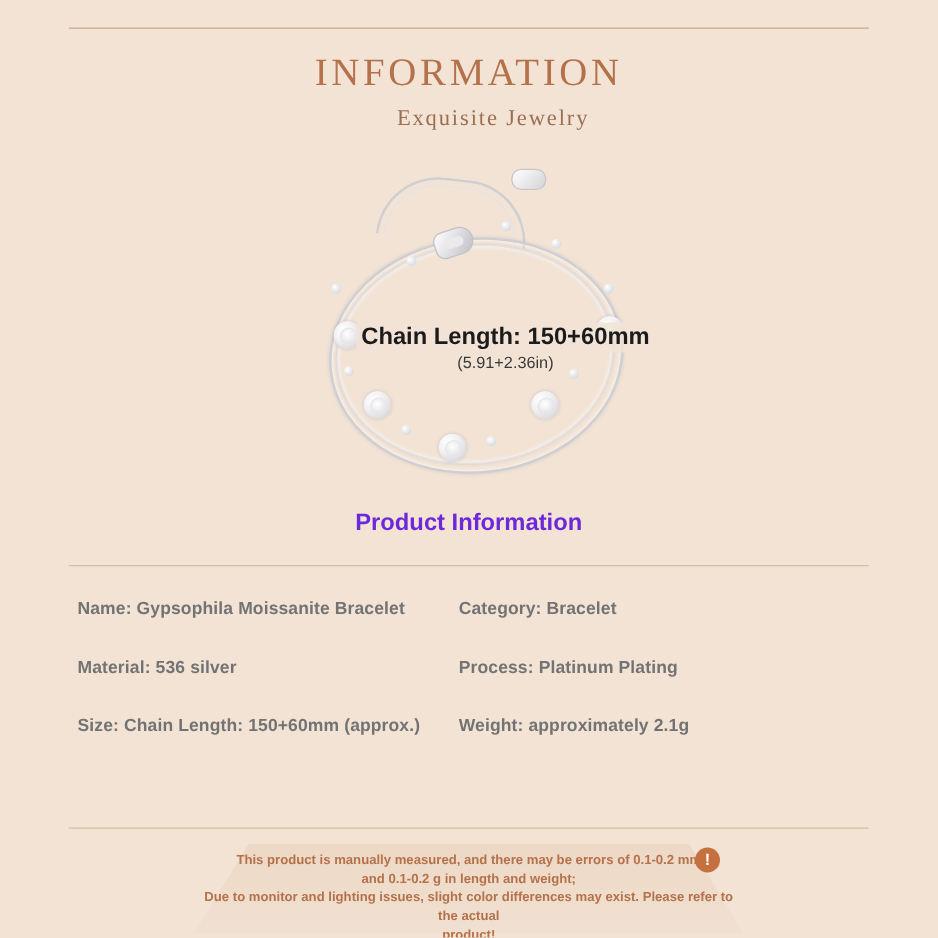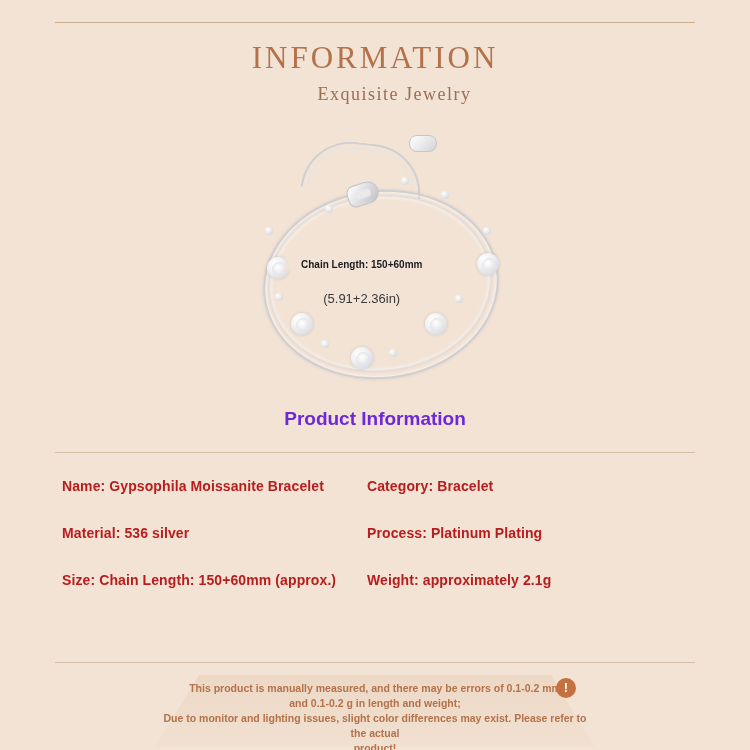--- a/index.html
+++ b/index.html
@@ -161,29 +161,29 @@
   }
 
   .callout {
     position: absolute;
     left: 285px;
     top: 128px;
     text-align: center;
     z-index: 5;
   }
   .callout .main {
-    font-size: 10px;
+    font-size: 19px;
     font-weight: bold;
     color: #1b1b1b;
     background: rgba(242,227,213,0.82);
-    padding: 1px 16px;
+    padding: 1px 4px;
     white-space: nowrap;
   }
   .callout .sub {
-    margin-top: 20px;
+    margin-top: 0;
     font-size: 13px;
     color: #3a3a3a;
     white-space: nowrap;
   }
 
   
   .section-title {
     position: absolute;
     top: 408px;
     left: 0;
@@ -207,21 +207,21 @@
     left: 62px;
     width: 630px;
   }
   .spec-row {
     display: flex;
     margin-bottom: 31px;
   }
   .spec-cell {
     font-size: 14px;
     font-weight: bold;
-    color: #b91c1c;
+    color: #737373;
     letter-spacing: 0.1px;
   }
   .spec-cell.left { width: 305px; }
   .spec-cell.right { width: 325px; }
 
   
   .footer-rule {
     position: absolute;
     top: 662px;
     left: 55px;

